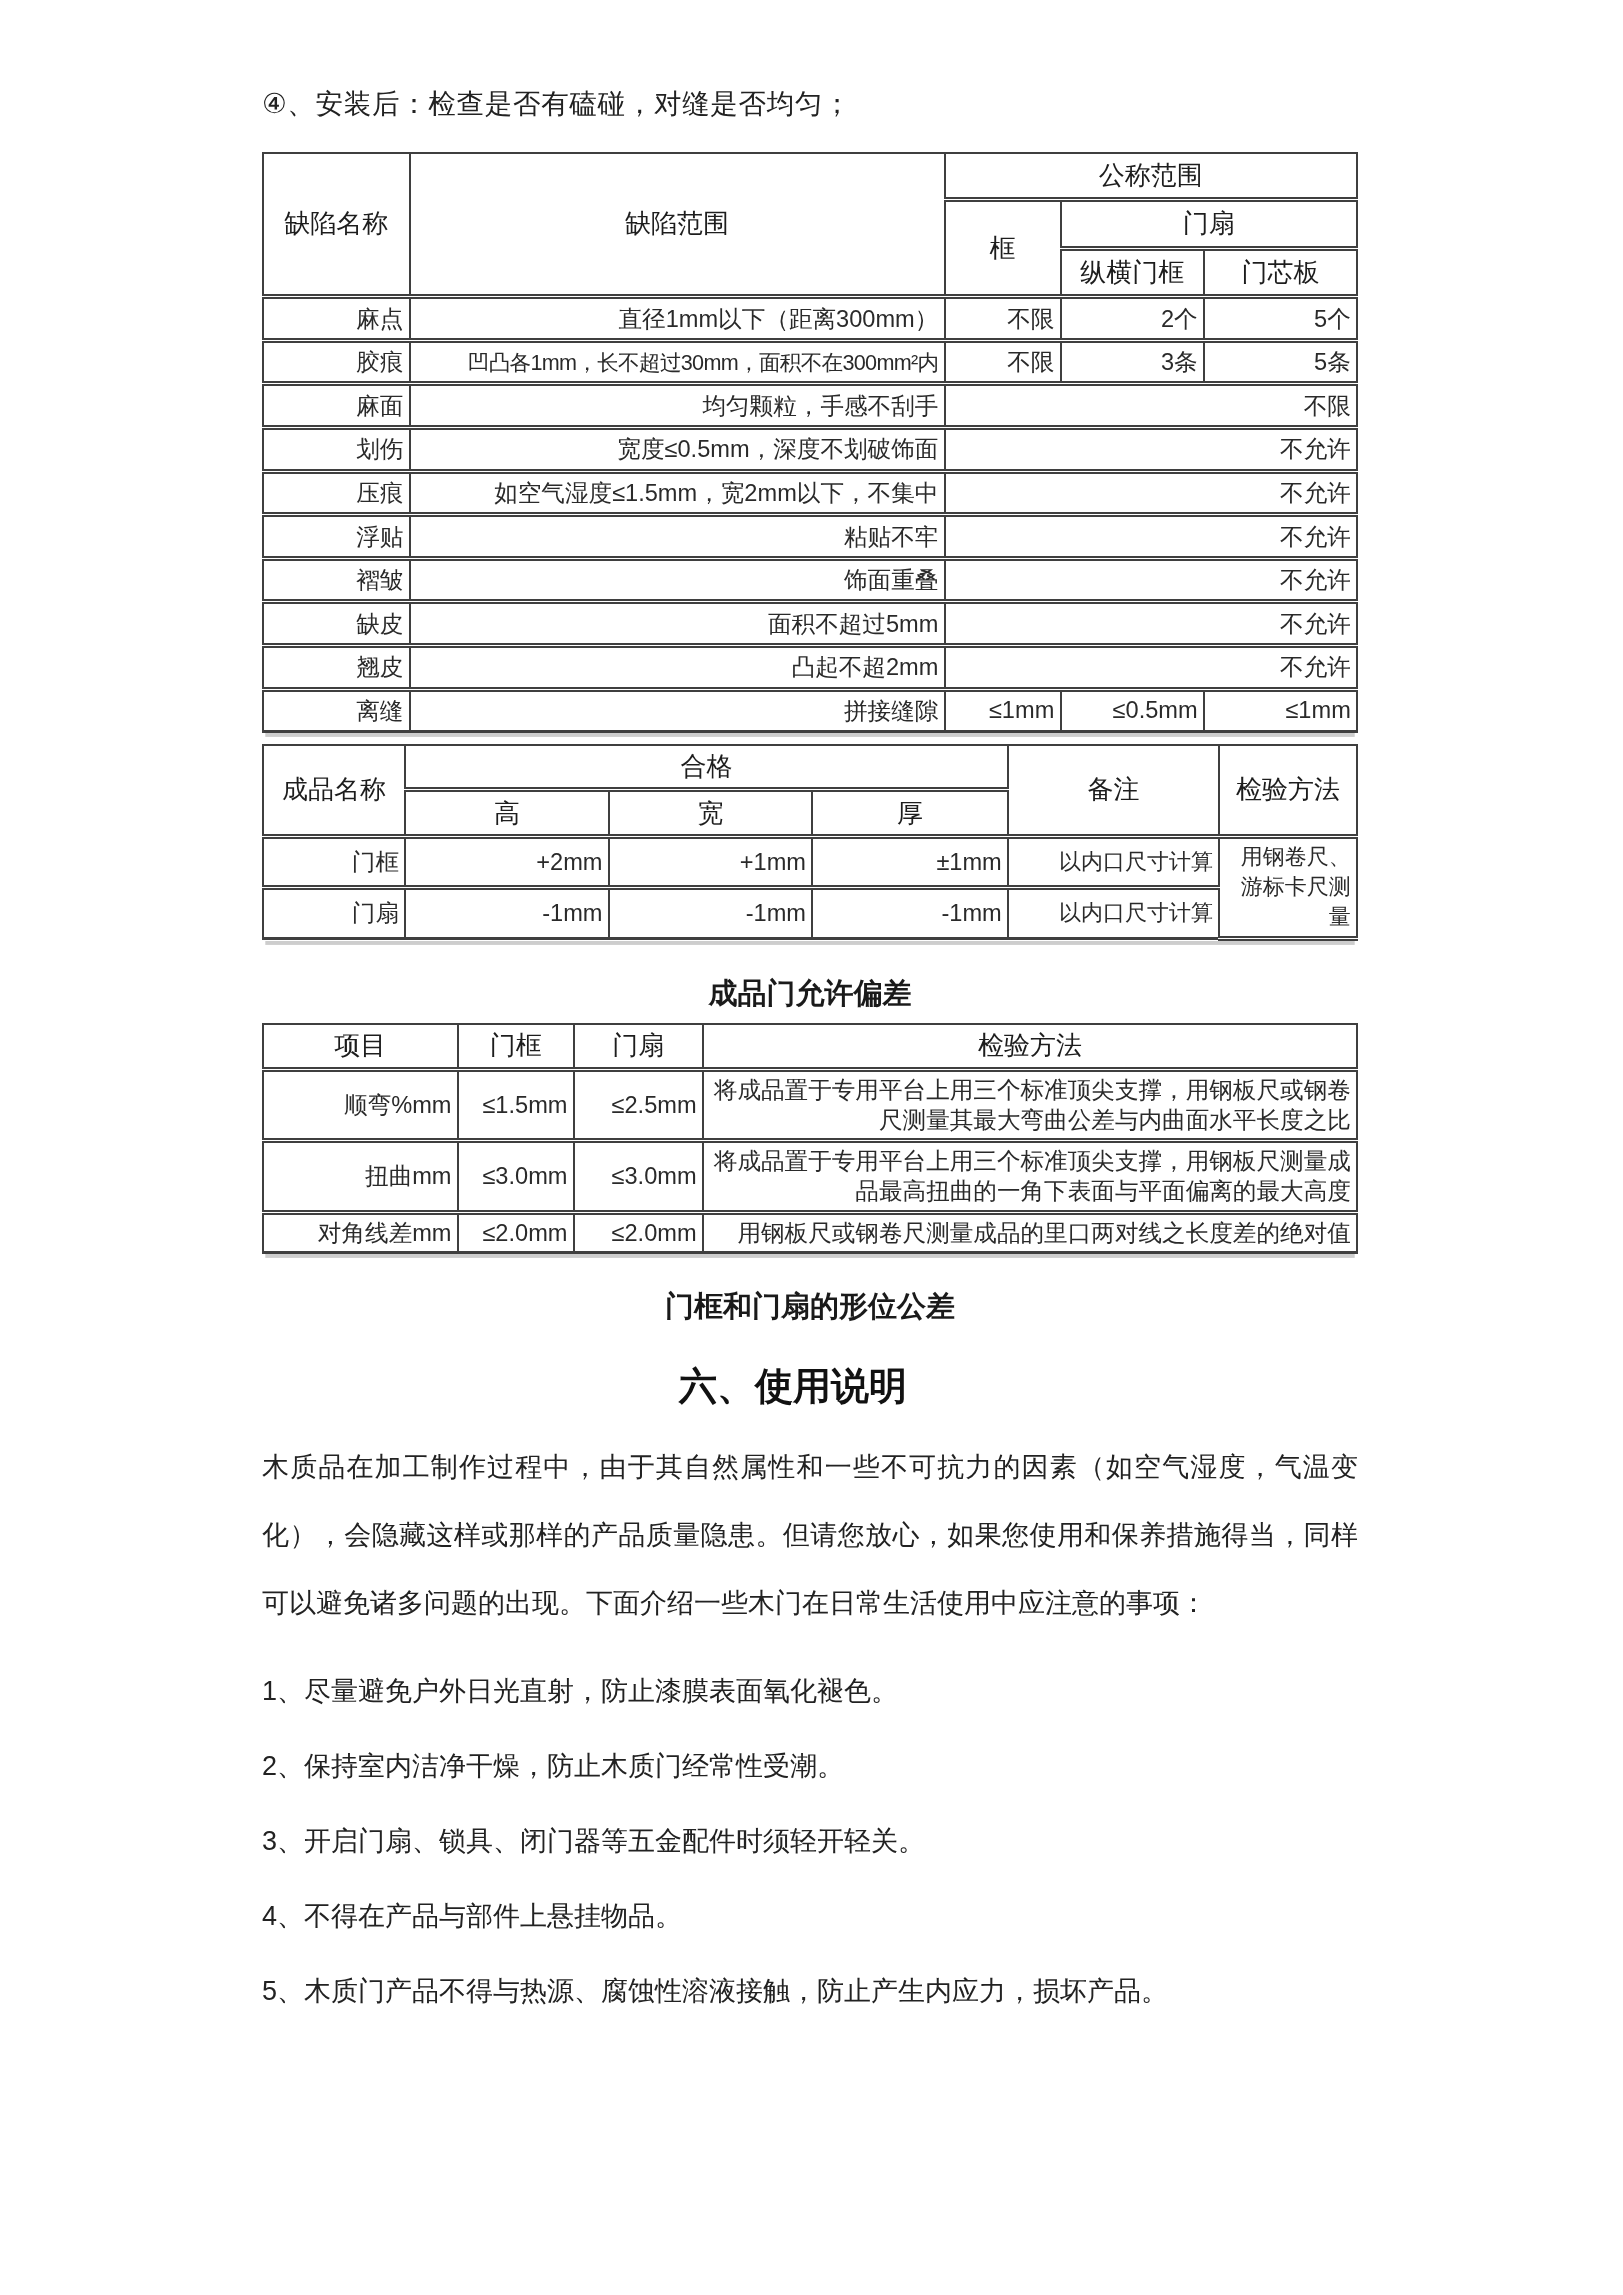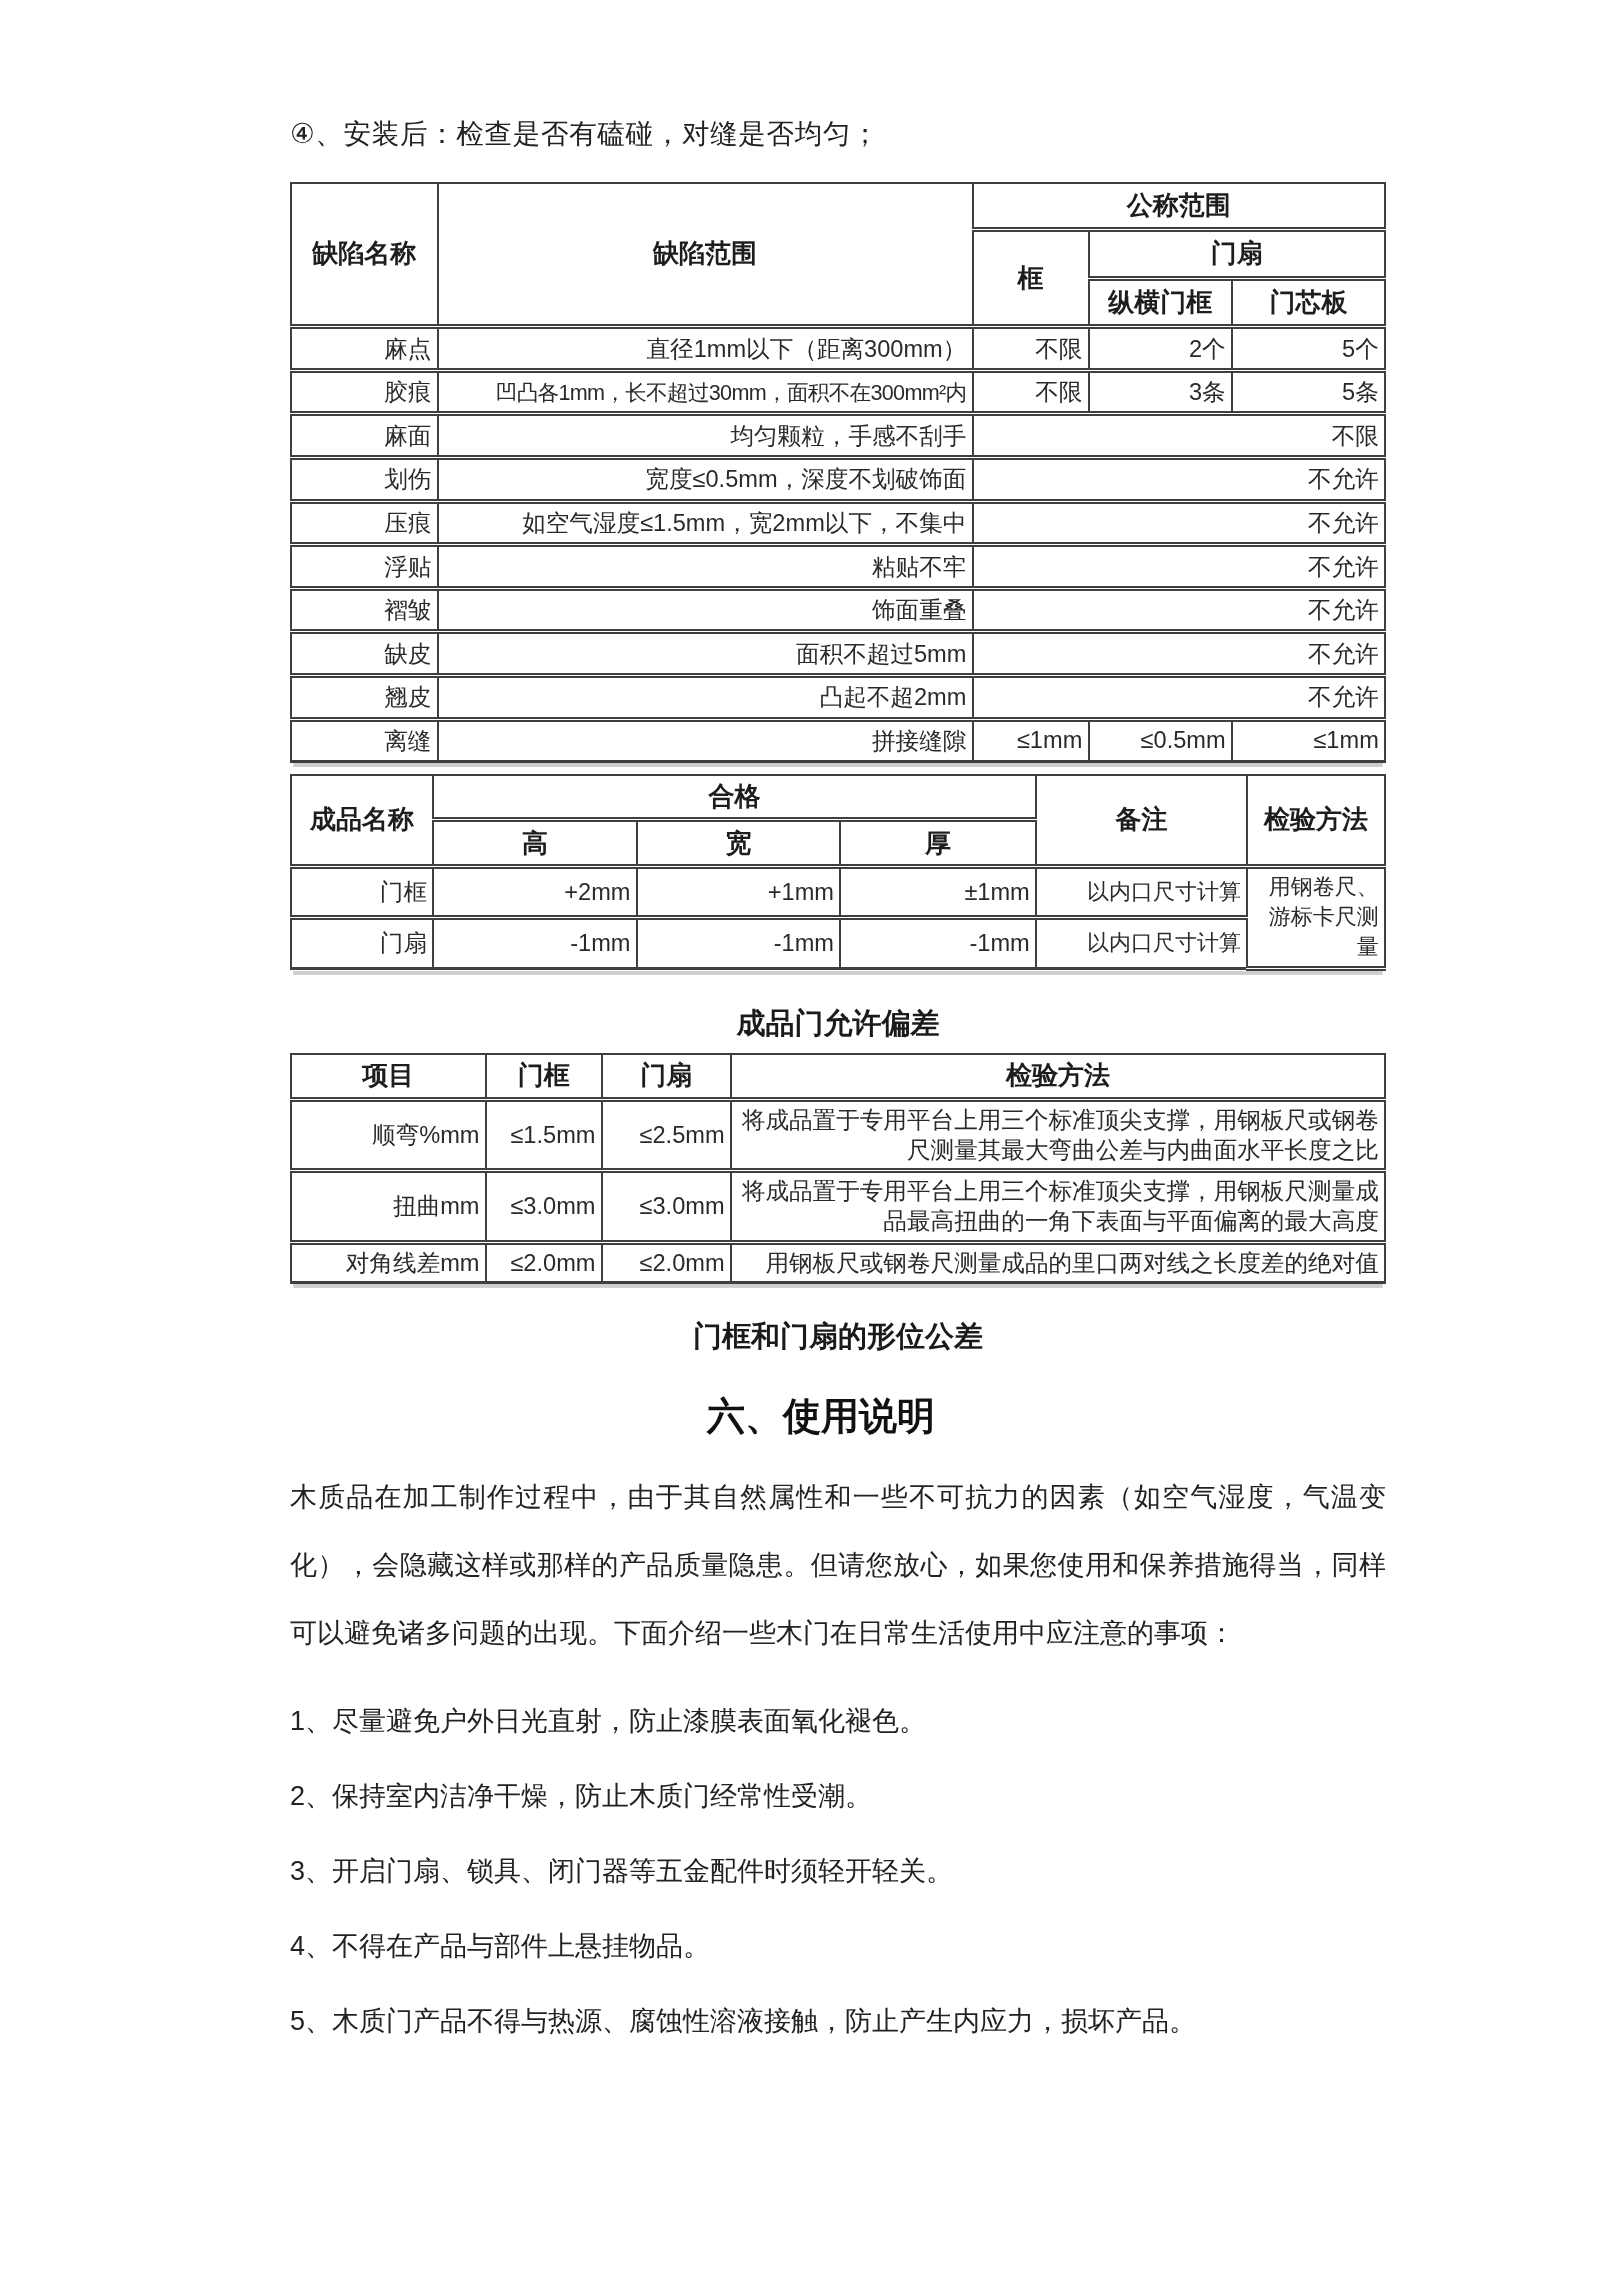--- a/index.html
+++ b/index.html
@@ -7,24 +7,24 @@
     position: relative;
     width: 1623px;
     height: 2295px;
     background: #ffffff;
     font-family: "Liberation Sans", "DejaVu Sans", sans-serif;
     color: #222222;
     overflow: hidden;
   }
   .content {
     position: absolute;
-    left: 290px;
+    left: 262px;
     top: 0;
     width: 1096px;
-    padding-top: 113px;
+    padding-top: 83px;
   }
   
   .intro-item {
     font-size: 27.5px;
     line-height: 41px;
     letter-spacing: 0.7px;
     margin: 0 0 26px 0;
     white-space: nowrap;
   }
   
@@ -39,21 +39,21 @@
     border-right: 2px solid #3f3f3f;
     border-top: 5.2px double #3f3f3f;
     border-bottom: 5.2px double #3f3f3f;
     text-align: center;
     vertical-align: middle;
     padding: 3.3px 5.2px;
     overflow: hidden;
   }
   .doc-table tr:first-child > th { border-top: 2.6px solid #3f3f3f; }
   .doc-table tr:last-child > td { border-bottom: 3.3px solid #3f3f3f; }
-  .doc-table th { font-weight: bold; font-size: 26px; color: #1d1d1d; }
+  .doc-table th { font-weight: normal; font-size: 26px; color: #1d1d1d; }
   .doc-table td { font-size: 23.6px; color: #2a2a2a; text-align: right; }
   .t1 th { height: 37px; }
   .t1 td { height: 29px; }
   .t1 td.tight { font-size: 21.6px; letter-spacing: -0.7px; white-space: nowrap; }
   .t2 th { height: 33px; }
   .t2 td { height: 30px; }
   .t2 td.small { font-size: 22px; }
   .t3 th { height: 31px; }
   .t3 td { height: 29px; line-height: 30px; }
   .t3 td.desc { height: 55px; border-radius: 11px; }

